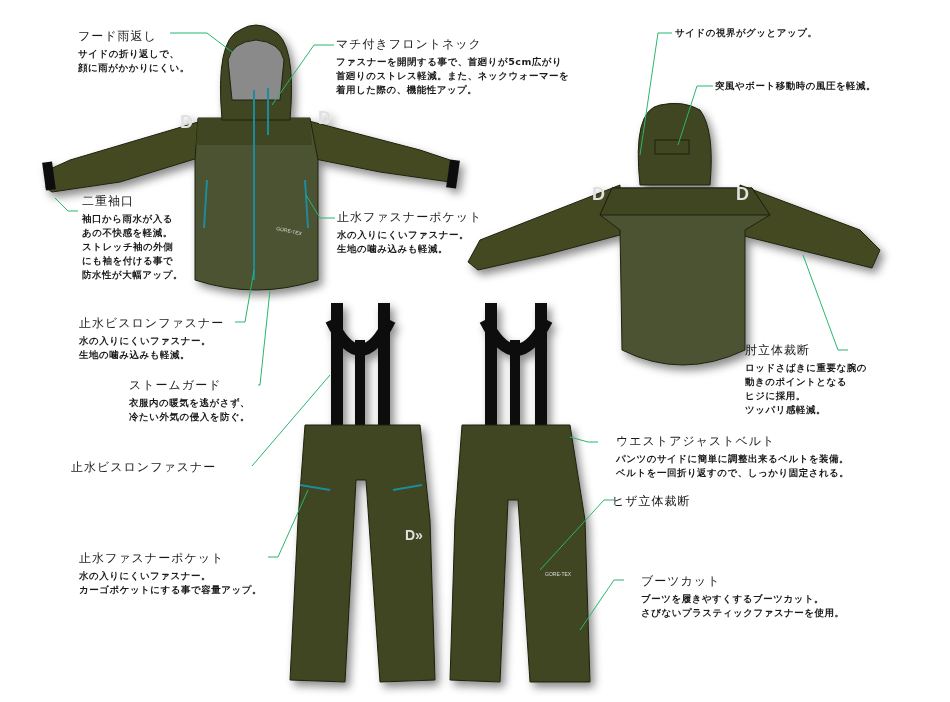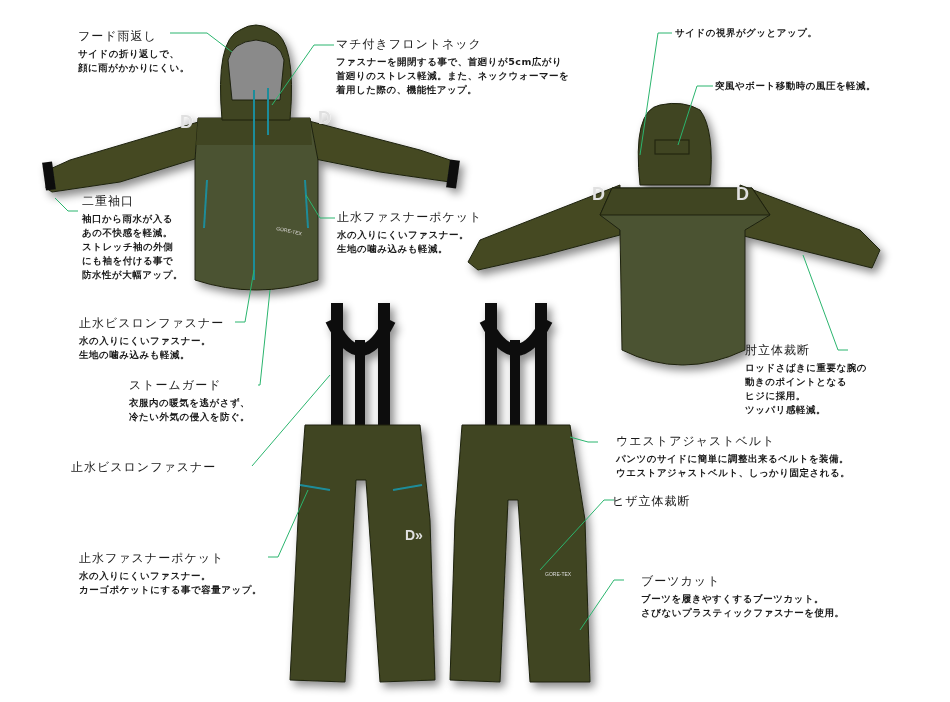--- a/index.html
+++ b/index.html
@@ -136,21 +136,21 @@
 動きのポイントとなる
 ヒジに採用。
 ツッパリ感軽減。</div>
 </div>
 <div class="callout" style="left:71px;top:458px;">
   <div class="title">止水ビスロンファスナー</div>
 </div>
 <div class="callout" style="left:616px;top:432px;">
   <div class="title">ウエストアジャストベルト</div>
   <div class="desc">パンツのサイドに簡単に調整出来るベルトを装備。
-ウエストアジャストベルト、しっかり固定される。</div>
+ベルトを一回折り返すので、しっかり固定される。</div>
 </div>
 <div class="callout" style="left:612px;top:492px;">
   <div class="title">ヒザ立体裁断</div>
 </div>
 <div class="callout" style="left:79px;top:549px;">
   <div class="title">止水ファスナーポケット</div>
   <div class="desc">水の入りにくいファスナー。
 カーゴポケットにする事で容量アップ。</div>
 </div>
 <div class="callout" style="left:641px;top:572px;">

